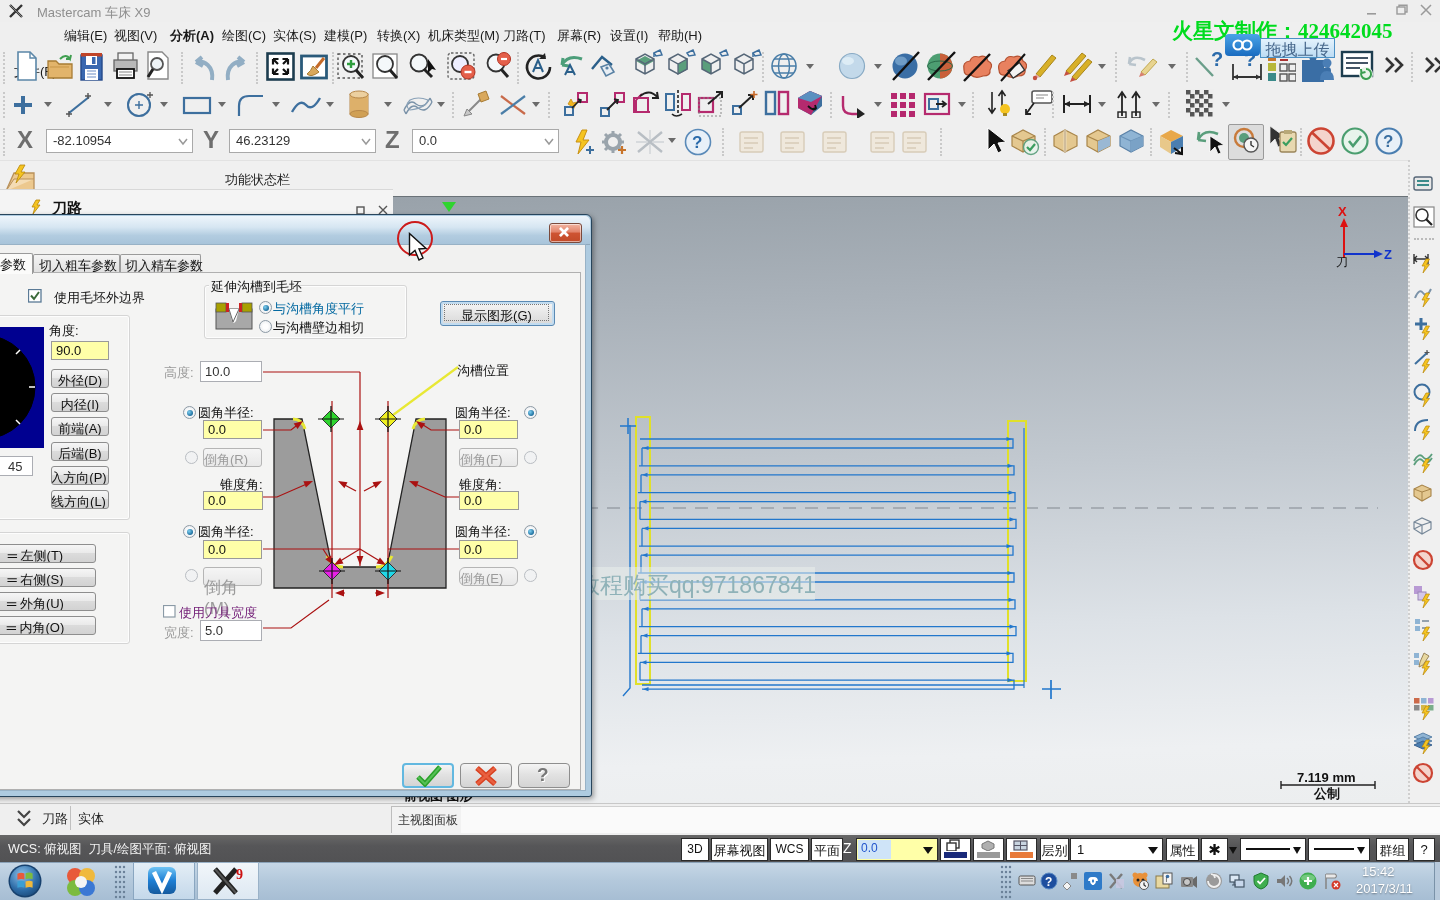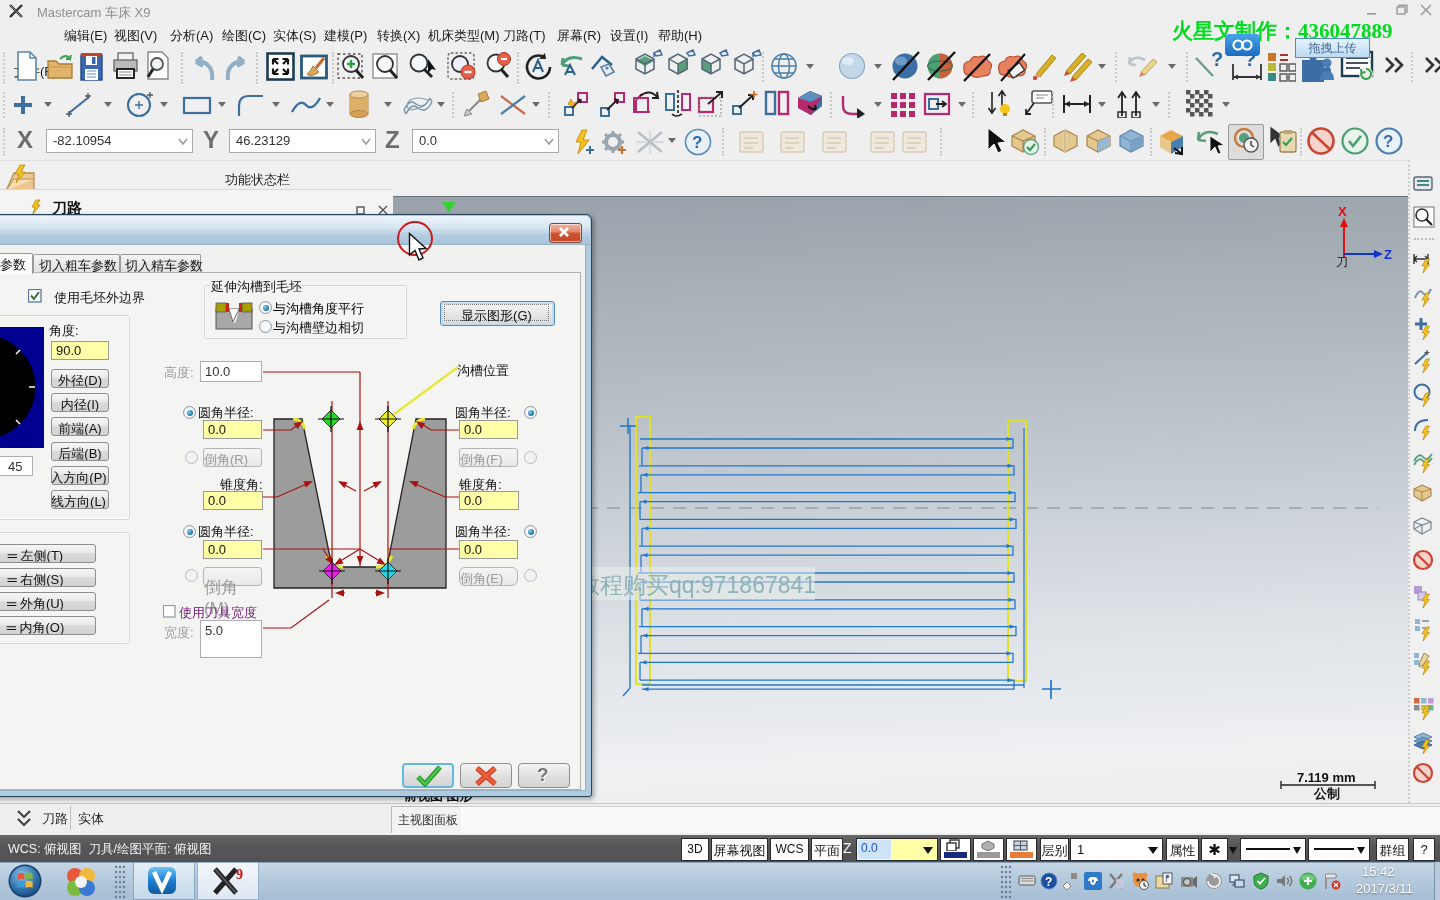--- a/index.html
+++ b/index.html
@@ -35,25 +35,25 @@
 <svg class="ab" style="left:1364px;top:6px;" width="16" height="10" viewBox="0 0 16 10">
       <rect x="3" y="7" width="9" height="1.6" fill="#9a9a9a"></rect>
     </svg>
 <svg class="ab" style="left:1393px;top:4px;" width="16" height="12" viewBox="0 0 16 12">
       <rect x="4" y="3" width="8" height="7" fill="none" stroke="#9a9a9a" stroke-width="1.4"></rect>
       <path d="M6 3 V1.2 H14 V8 H12" fill="none" stroke="#9a9a9a" stroke-width="1.4"></path>
     </svg>
 <svg class="ab" style="left:1418px;top:4px;" width="16" height="12" viewBox="0 0 16 12">
       <path d="M3 1 L13 11 M13 1 L3 11" stroke="#9a9a9a" stroke-width="1.5"></path>
     </svg>
-<div class="tx" style="left:1172px;top:17px;font-size:21px;color:#00dc1e;font-family:'Liberation Serif',serif;font-weight:bold;">火星文制作：436047889</div>
+<div class="tx" style="left:1172px;top:17px;font-size:21px;color:#00dc1e;font-family:'Liberation Serif',serif;font-weight:bold;">火星文制作：424642045</div>
 <div class="tx" style="left:14px;top:27px;font-size:13px;color:#1a1a1a;margin-top:36px;">文件(F)</div>
 <div class="tx" style="left:64px;top:27px;font-size:13px;color:#1a1a1a;">编辑(E)</div>
 <div class="tx" style="left:114px;top:27px;font-size:13px;color:#1a1a1a;">视图(V)</div>
-<div class="tx" style="left:170px;top:27px;font-size:13px;color:#1a1a1a;">分析(A)</div>
+<div class="tx" style="left:170px;top:27px;font-size:13px;color:#1a1a1a;font-weight:bold;">分析(A)</div>
 <div class="tx" style="left:222px;top:27px;font-size:13px;color:#1a1a1a;">绘图(C)</div>
 <div class="tx" style="left:273px;top:27px;font-size:13px;color:#1a1a1a;">实体(S)</div>
 <div class="tx" style="left:324px;top:27px;font-size:13px;color:#1a1a1a;">建模(P)</div>
 <div class="tx" style="left:377px;top:27px;font-size:13px;color:#1a1a1a;">转换(X)</div>
 <div class="tx" style="left:428px;top:27px;font-size:13px;color:#1a1a1a;">机床类型(M)</div>
 <div class="tx" style="left:503px;top:27px;font-size:13px;color:#1a1a1a;">刀路(T)</div>
 <div class="tx" style="left:557px;top:27px;font-size:13px;color:#1a1a1a;">屏幕(R)</div>
 <div class="tx" style="left:610px;top:27px;font-size:13px;color:#1a1a1a;">设置(I)</div>
 <div class="tx" style="left:658px;top:27px;font-size:13px;color:#1a1a1a;">帮助(H)</div>
 <div class="sepv" style="left:3px;top:52px;height:32px;"></div>
@@ -977,21 +977,21 @@
 <svg class="ab" style="left:275px;top:86px;" width="40" height="30" viewBox="0 0 40 30">
         <rect x="2" y="8" width="36" height="20" fill="#a8a8a8" stroke="#555" stroke-width="1"></rect>
         <rect x="2" y="2" width="10" height="9" fill="#a8a000" stroke="#555" stroke-width="0.8"></rect>
         <rect x="28" y="2" width="10" height="9" fill="#a8a000" stroke="#555" stroke-width="0.8"></rect>
         <rect x="12" y="2" width="3" height="9" fill="#cc2222"></rect>
         <rect x="25" y="2" width="3" height="9" fill="#cc2222"></rect>
         <path d="M15 8 L18 20 L20 22 L22 20 L25 8z" fill="#fff"></path>
         <path d="M15 8 L19 21 L25 8" fill="none" stroke="#666" stroke-width="1"></path>
       </svg>
 <div class="radio on" style="left:320px;top:86px;"></div>
-<div class="tx" style="left:334px;top:85px;font-size:13px;color:#000000;">与沟槽角度平行</div>
+<div class="tx" style="left:334px;top:85px;font-size:13px;color:#0369a1;">与沟槽角度平行</div>
 <div class="radio " style="left:320px;top:105px;"></div>
 <div class="tx" style="left:334px;top:104px;font-size:13px;color:#111;">与沟槽壁边相切</div>
 <div class="ab" style="left:501px;top:86px;width:113px;height:23px;background:linear-gradient(#f6f6f6,#e8e8e8 45%,#d8d8d8);border:1px solid #5a8ab4;border-radius:3px;box-shadow:inset 0 0 0 2px #c2dcf0;"></div>
 <div class="ab" style="left:505px;top:89px;width:105px;height:17px;border:1px dotted #777;font-size:13px;color:#111;text-align:center;padding-top:2px;box-sizing:border-box;">显示图形(G)</div>
 <div class="tx" style="left:225px;top:149px;font-size:13px;color:#9a9a9a;">高度:</div>
 <div class="fld" style="left:261px;top:146px;width:62px;height:21px;color:#333;padding:2px 0 0 4px;">10.0</div>
 <div class="tx" style="left:518px;top:147px;font-size:13px;color:#111;">沟槽位置</div>
 <div class="radio on" style="left:244px;top:191px;"></div>
 <div class="tx" style="left:259px;top:189px;font-size:13px;color:#111;">圆角半径:</div>
 <div class="ab" style="left:264px;top:205px;width:59px;height:19px;"></div>
@@ -1020,21 +1020,21 @@
 <div class="radio on" style="left:585px;top:310px;"></div>
 <div class="ab" style="left:520px;top:325px;width:59px;height:19px;"></div>
 <div class="yf" style="left:520px;top:325px;width:59px;height:19px;">0.0</div>
 <div class="btnd" style="left:520px;top:352px;width:59px;height:19px;padding-top:2px;font-size:13px;border-radius:6px;">倒角(E)</div>
 <div class="radio dis" style="left:585px;top:354px;"></div>
 <svg class="ab" style="left:224px;top:390px;" width="13" height="13" viewBox="0 0 13 13">
         <rect x="0.5" y="0.5" width="11.5" height="11.5" fill="#fff" stroke="#8a9aa6" stroke-width="1.2"></rect>
       </svg>
 <div class="tx" style="left:240px;top:389px;font-size:13px;color:#701a75;">使用刀具宽度</div>
 <div class="tx" style="left:225px;top:409px;font-size:13px;color:#9a9a9a;">宽度:</div>
-<div class="fld" style="left:261px;top:405px;width:62px;height:38px;color:#333;padding:2px 0 9px 4px;">5.0</div>
+<div class="fld" style="left:261px;top:405px;width:62px;height:21px;color:#333;padding:2px 0 9px 4px;">5.0</div>
 <svg class="ab" style="left:324px;top:136px;z-index:2;" width="298" height="310" viewBox="0 0 298 310">
         <path d="M11 68 L39 68 L69 216 L124 216 L153 68 L183 68 L183 237 L11 237 Z" fill="#9c9c9c" stroke="#222" stroke-width="1.3"></path>
         <path d="M30 68 Q39 68 42 78" fill="none" stroke="#e8e834" stroke-width="3"></path>
         <path d="M162 68 Q153 68 150 78" fill="none" stroke="#e8e834" stroke-width="3"></path>
         <path d="M64 205 Q69 216 80 216" fill="none" stroke="#e8e834" stroke-width="3"></path>
         <path d="M129 205 Q124 216 113 216" fill="none" stroke="#e8e834" stroke-width="3"></path>
         <path d="M69 50 V247 M125 50 V247" stroke="#aa1111" stroke-width="1.2"></path>
         <path d="M97 21 V215" stroke="#aa1111" stroke-width="1.2"></path>
         <polygon points="97.0,214.0 100.4,205.0 93.6,205.0" fill="#aa1111"></polygon>
         <polygon points="97.0,70.0 93.6,79.0 100.4,79.0" fill="#aa1111"></polygon>
@@ -1088,13 +1088,13 @@
 <div class="ab" style="left:458px;top:6px;width:32px;height:31px;border:2.5px solid #cc1a1a;border-radius:50%;z-index:6;"></div>
 <svg class="ab" style="left:469px;top:17px;z-index:7;" width="20" height="30" viewBox="0 0 20 30">
         <path d="M1.5 1.5 L1.5 23 L7 18.5 L11 28 L15 26 L11 17 L18 16.5 Z" fill="#fff" stroke="#111" stroke-width="1.4"></path>
       </svg>
 </div>
 <div class="ab" style="left:1225px;top:34px;width:35px;height:22px;background:linear-gradient(#4aa4e8,#1a6cc0);border-radius:4px;z-index:6;"></div>
 <svg class="ab" style="left:1230px;top:38px;z-index:7;" width="25" height="14" viewBox="0 0 25 14">
       <circle cx="8" cy="7" r="4.5" fill="none" stroke="#fff" stroke-width="2.2"></circle>
       <circle cx="17" cy="7" r="4.5" fill="none" stroke="#fff" stroke-width="2.2"></circle>
     </svg>
-<div class="ab" style="left:1260px;top:38px;width:73px;height:17px;background:linear-gradient(#e4f2fc,#bcdcf4);border:1px solid #4a90c4;z-index:6;font-size:12px;color:#48688c;text-align:center;padding-top:1px;box-sizing:content-box;margin-left:35px;">拖拽上传</div>
+<div class="ab" style="left:1260px;top:38px;width:73px;height:17px;background:linear-gradient(#e4f2fc,#bcdcf4);border:1px solid #4a90c4;z-index:6;font-size:16px;color:#48688c;text-align:center;padding-top:1px;box-sizing:content-box;">拖拽上传</div>
 </div>
 </body></html>

